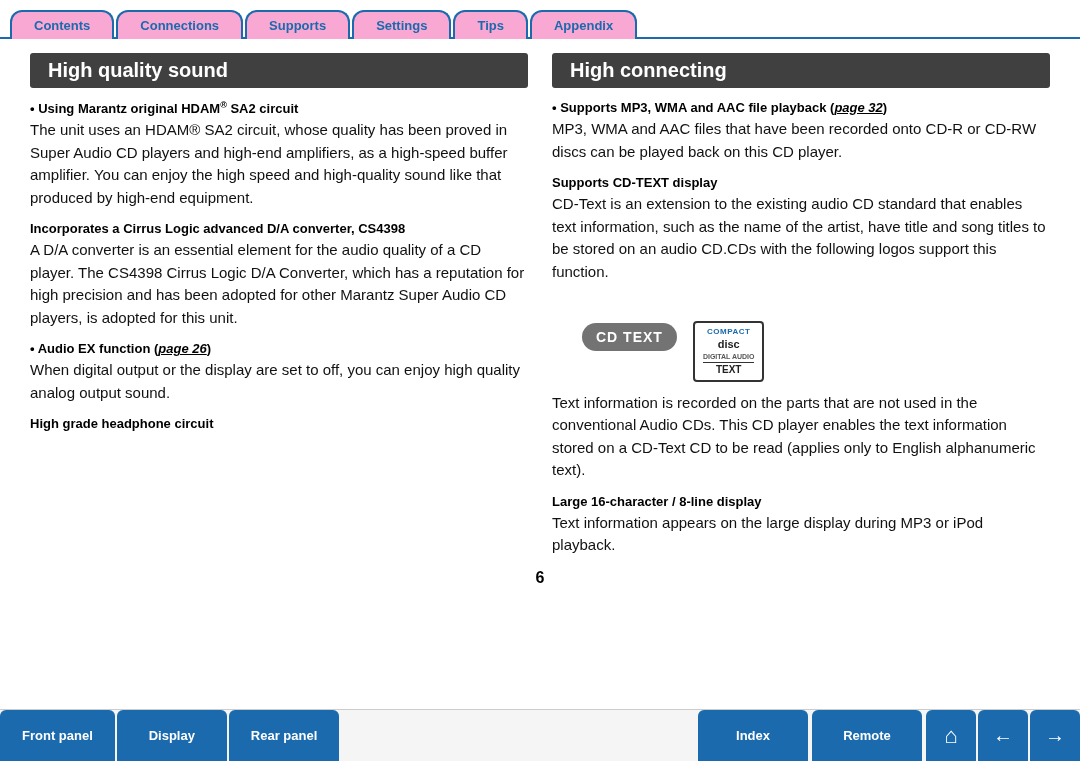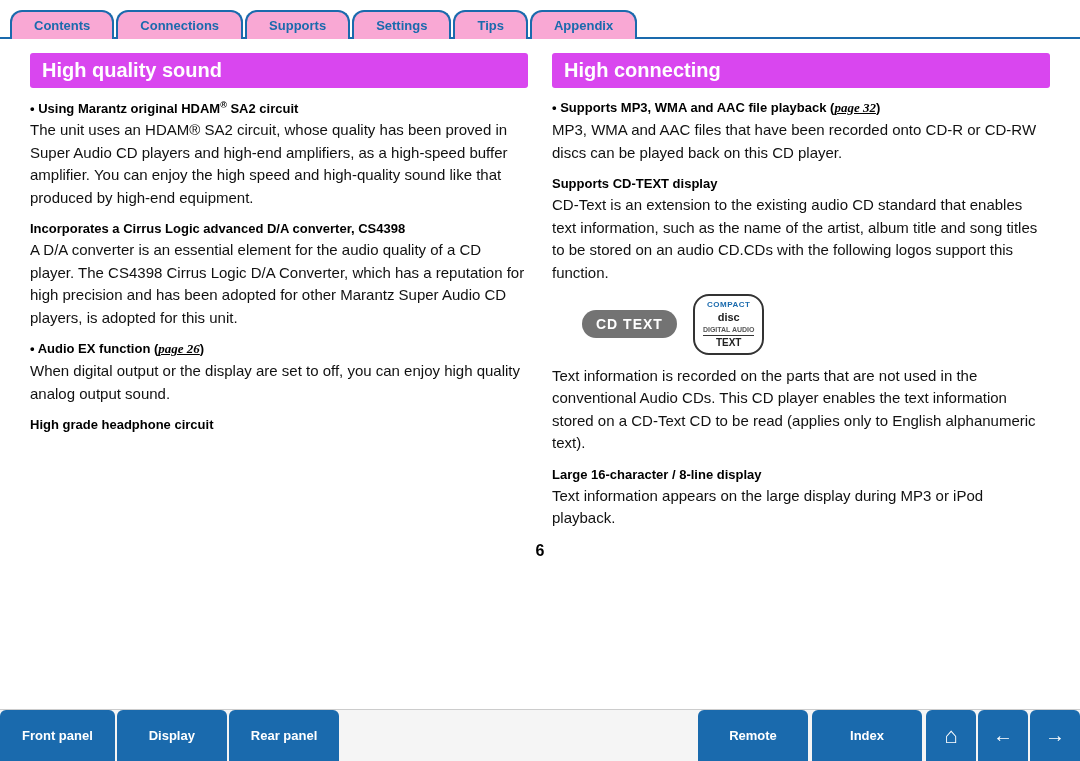--- a/index.html
+++ b/index.html
@@ -56,25 +56,25 @@
     .columns {
       display: flex;
       gap: 24px;
     }
     .col-left, .col-right {
       flex: 1;
     }
 
     
     .section-header {
-      background: #d946ef;
+      background: #404040;
       color: #fff;
       font-size: 20px;
       font-weight: bold;
-      padding: 6px 12px;
+      padding: 6px 18px;
       margin-bottom: 12px;
       border-radius: 3px;
     }
 
     
     .feature-item {
       margin-bottom: 12px;
     }
     .feature-title {
       font-weight: bold;
@@ -86,21 +86,20 @@
     }
     .feature-body {
       font-size: 15px;
       line-height: 1.5;
       color: #111;
     }
     .feature-link {
       font-style: italic;
       text-decoration: underline;
       color: #000;
-      font-family: Liberation Serif, serif;
     }
 
     
     .logos-row {
       display: flex;
       align-items: center;
       gap: 16px;
       margin: 10px 0 10px 30px;
     }
     .cdtext-logo {
@@ -108,27 +107,28 @@
       color: #fff;
       font-weight: bold;
       font-size: 14px;
       padding: 6px 14px;
       border-radius: 20px;
       display: inline-block;
       letter-spacing: 1px;
     }
     .disc-logo {
       border: 2px solid #333;
-      border-radius: 16px;
+      border-radius: 4px;
       padding: 4px 8px;
       font-size: 9px;
       font-weight: bold;
       color: #222;
       text-align: center;
       line-height: 1.3;
+      margin-top: 28px;
     }
     .disc-logo .disc-top {
       font-size: 8px;
       font-weight: bold;
       letter-spacing: 0.5px;
       display: block;
       color: #1a6aad;
     }
     .disc-logo .disc-mid {
       font-size: 11px;
@@ -245,21 +245,21 @@
       <div class="section-header">High connecting</div>
 
       <div class="feature-item">
         <div class="feature-title">• Supports MP3, WMA and AAC file playback (<span class="feature-link">page 32</span>)</div>
         <div class="feature-body">MP3, WMA and AAC files that have been recorded onto CD-R or CD-RW discs can be played back on this CD player.</div>
       </div>
 
 
       <div class="feature-item">
         <div class="feature-title">Supports CD-TEXT display</div>
-        <div class="feature-body">CD-Text is an extension to the existing audio CD standard that enables text information, such as the name of the artist, album title and song titles to be stored on an audio CD.CDs with the following logos support this function.</div>
+        <div class="feature-body">CD-Text is an extension to the existing audio CD standard that enables text information, such as the name of the artist, have title and song titles to be stored on an audio CD.CDs with the following logos support this function.</div>
         <div class="logos-row">
           <div class="cdtext-logo">CD TEXT</div>
           <div class="disc-logo">
             <span class="disc-top">COMPACT</span>
             <span class="disc-mid">disc</span>
             <span class="disc-sub">DIGITAL AUDIO</span>
             <span class="disc-bottom">TEXT</span>
           </div>
         </div>
         <div class="feature-body">Text information is recorded on the parts that are not used in the conventional Audio CDs. This CD player enables the text information stored on a CD-Text CD to be read (applies only to English alphanumeric text).</div>
@@ -280,19 +280,19 @@
 </div>
 
 <nav class="bottom-nav">
   <button class="bottom-nav-btn">Front panel</button>
   <button class="bottom-nav-btn">Display</button>
   <button class="bottom-nav-btn">Rear panel</button>
 
   <div class="bottom-nav-spacer"></div>
 
   <div class="bottom-nav-right">
+    <button class="bottom-nav-btn">Index</button>
     <button class="bottom-nav-btn">Remote</button>
-    <button class="bottom-nav-btn">Index</button>
     <div class="icon-btn home">⌂</div>
     <div class="icon-btn">←</div>
     <div class="icon-btn">→</div>
   </div>
 </nav>
 
 </body></html>

